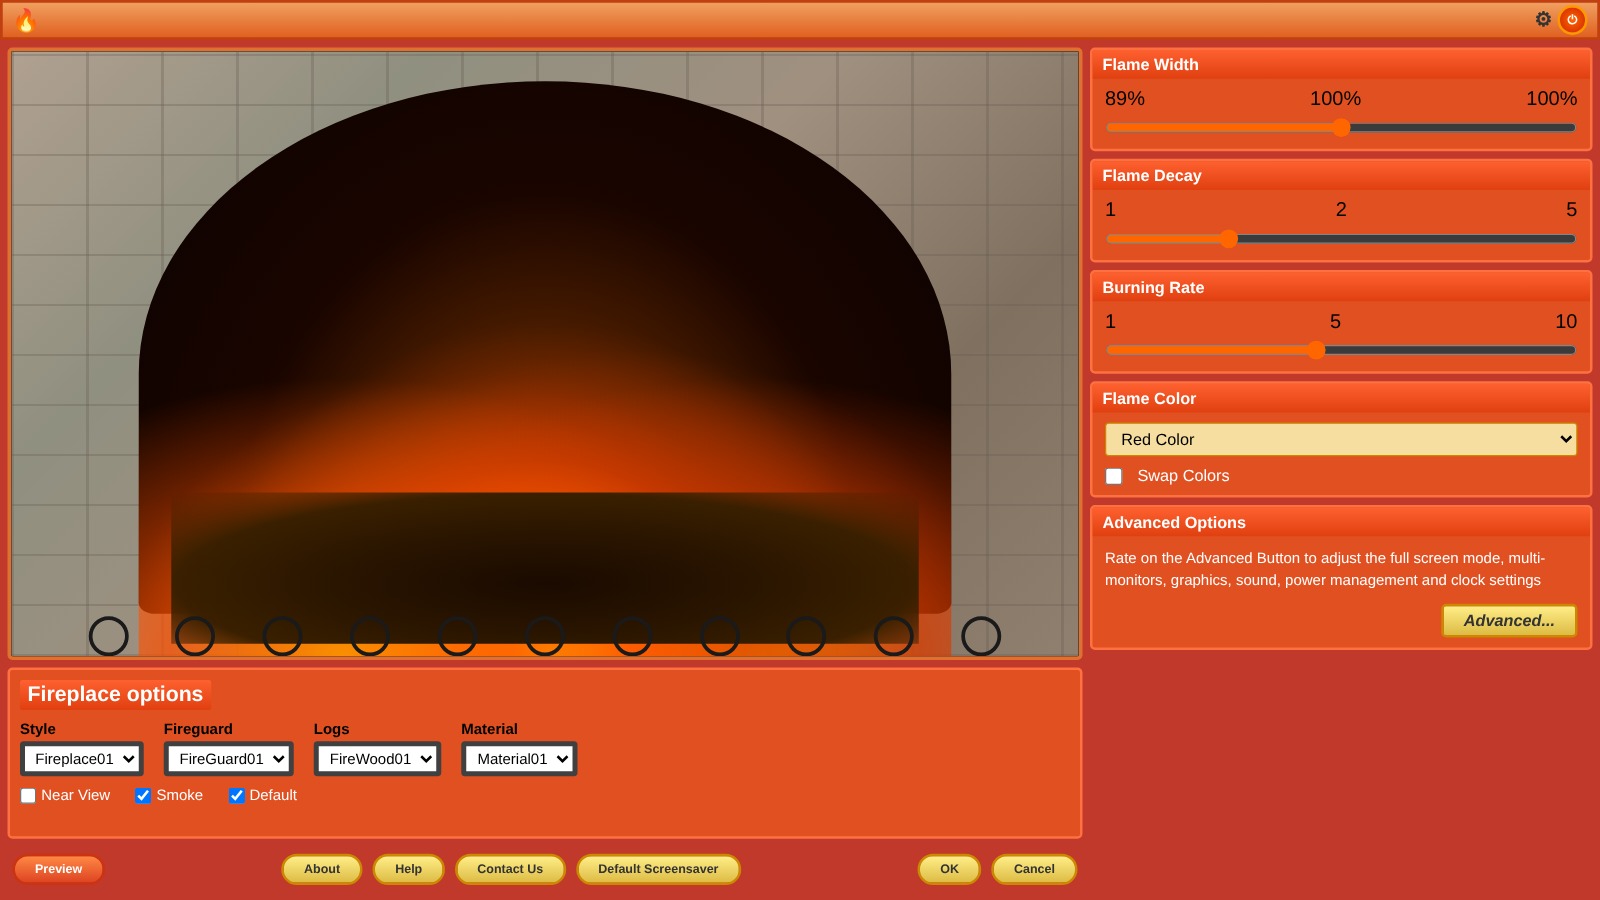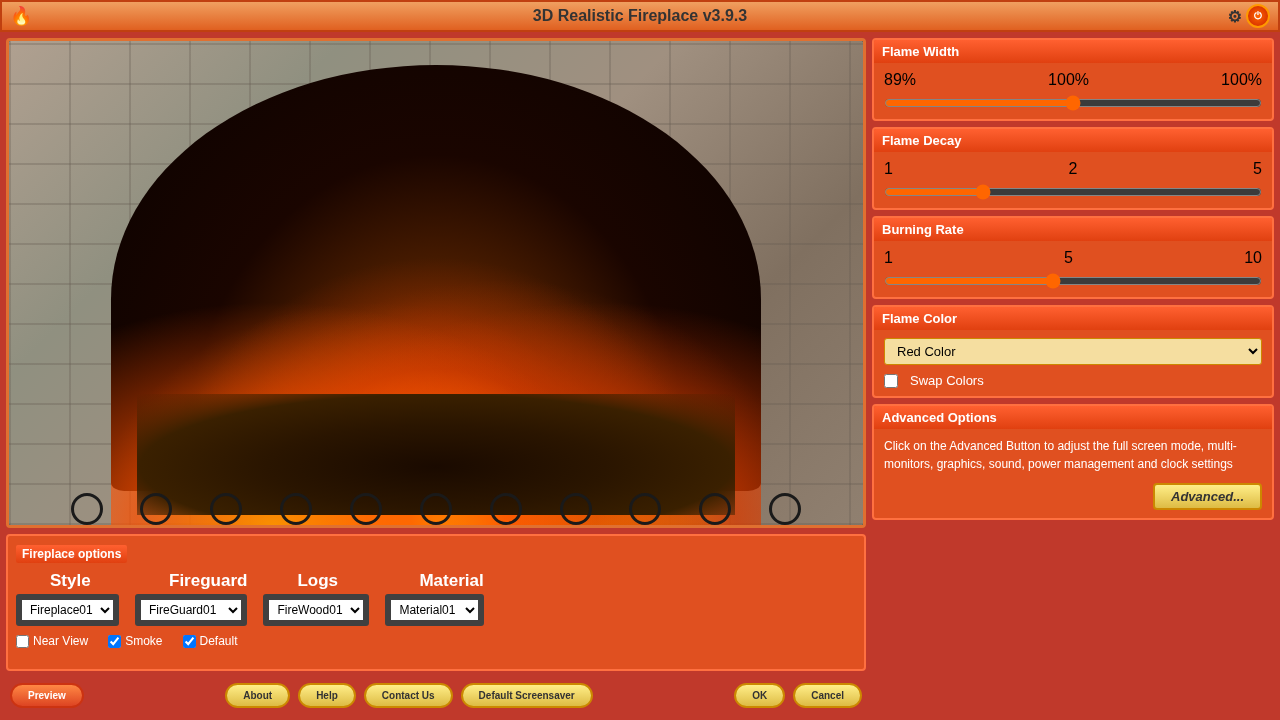--- a/index.html
+++ b/index.html
@@ -83,21 +83,21 @@
       background: #e05020;
       border: 2px solid #ff7040;
       border-radius: 4px;
       padding: 8px;
       flex: 1;
     }
 
     .fireplace-options-title {
       font-weight: bold;
       color: #fff;
-      font-size: 12px;
+      font-size: 17px;
       margin-bottom: 8px;
       background: linear-gradient(to bottom, #ff6030, #e04010);
       padding: 2px 6px;
       border-radius: 2px;
       display: inline-block;
     }
 
     .options-row {
       display: flex;
       align-items: flex-start;
@@ -105,33 +105,33 @@
       margin-bottom: 8px;
     }
 
     .option-group {
       display: flex;
       flex-direction: column;
       gap: 3px;
     }
 
     .option-label {
-      color: #ffffff;
-      font-size: 17px;
+      color: #000000;
+      font-size: 12px;
       font-weight: bold;
-      margin-left: 34px;
     }
 
     .option-select {
       padding: 2px 4px;
-      border: 6px solid #404040;
+      border: 4px solid #404040;
       border-radius: 3px;
       background: #fff;
       font-size: 12px;
       cursor: pointer;
+      text-align: right;
     }
 
     .checkbox-row {
       display: flex;
       gap: 20px;
       align-items: center;
     }
 
     .checkbox-item {
       display: flex;
@@ -377,21 +377,20 @@
       border: 3px solid #1a1a1a;
       border-radius: 50%;
       background: transparent;
     }
   </style>
 </head>
 <body>
 
 <div class="title-bar">
   <span class="title-bar-icon-left">🔥</span>
-  <span>3D Realistic Fireplace v3.9.3</span>
   <div class="title-bar-icon-right">
     <span>⚙</span>
     <div class="power-btn">⏻</div>
   </div>
 </div>
 
 <div class="main-container">
 
   <div class="left-panel">
 
@@ -546,21 +545,21 @@
         <div class="swap-colors-row">
           <input type="checkbox" class="swap-checkbox" style="">
           <span>Swap Colors</span>
         </div>
       </div>
     </div>
 
     <div class="control-section advanced-section">
       <div class="section-header">Advanced Options</div>
       <div class="section-body">
-        <p class="advanced-text">Click on the Advanced Button to adjust the full screen mode, multi-monitors, graphics, sound, power management and clock settings</p>
+        <p class="advanced-text">Rate on the Advanced Button to adjust the full screen mode, multi-monitors, graphics, sound, power management and clock settings</p>
         <div class="advanced-btn-row">
           <button class="btn-advanced">Advanced...</button>
         </div>
       </div>
     </div>
 
   </div>
 </div>
 
 </body></html>

